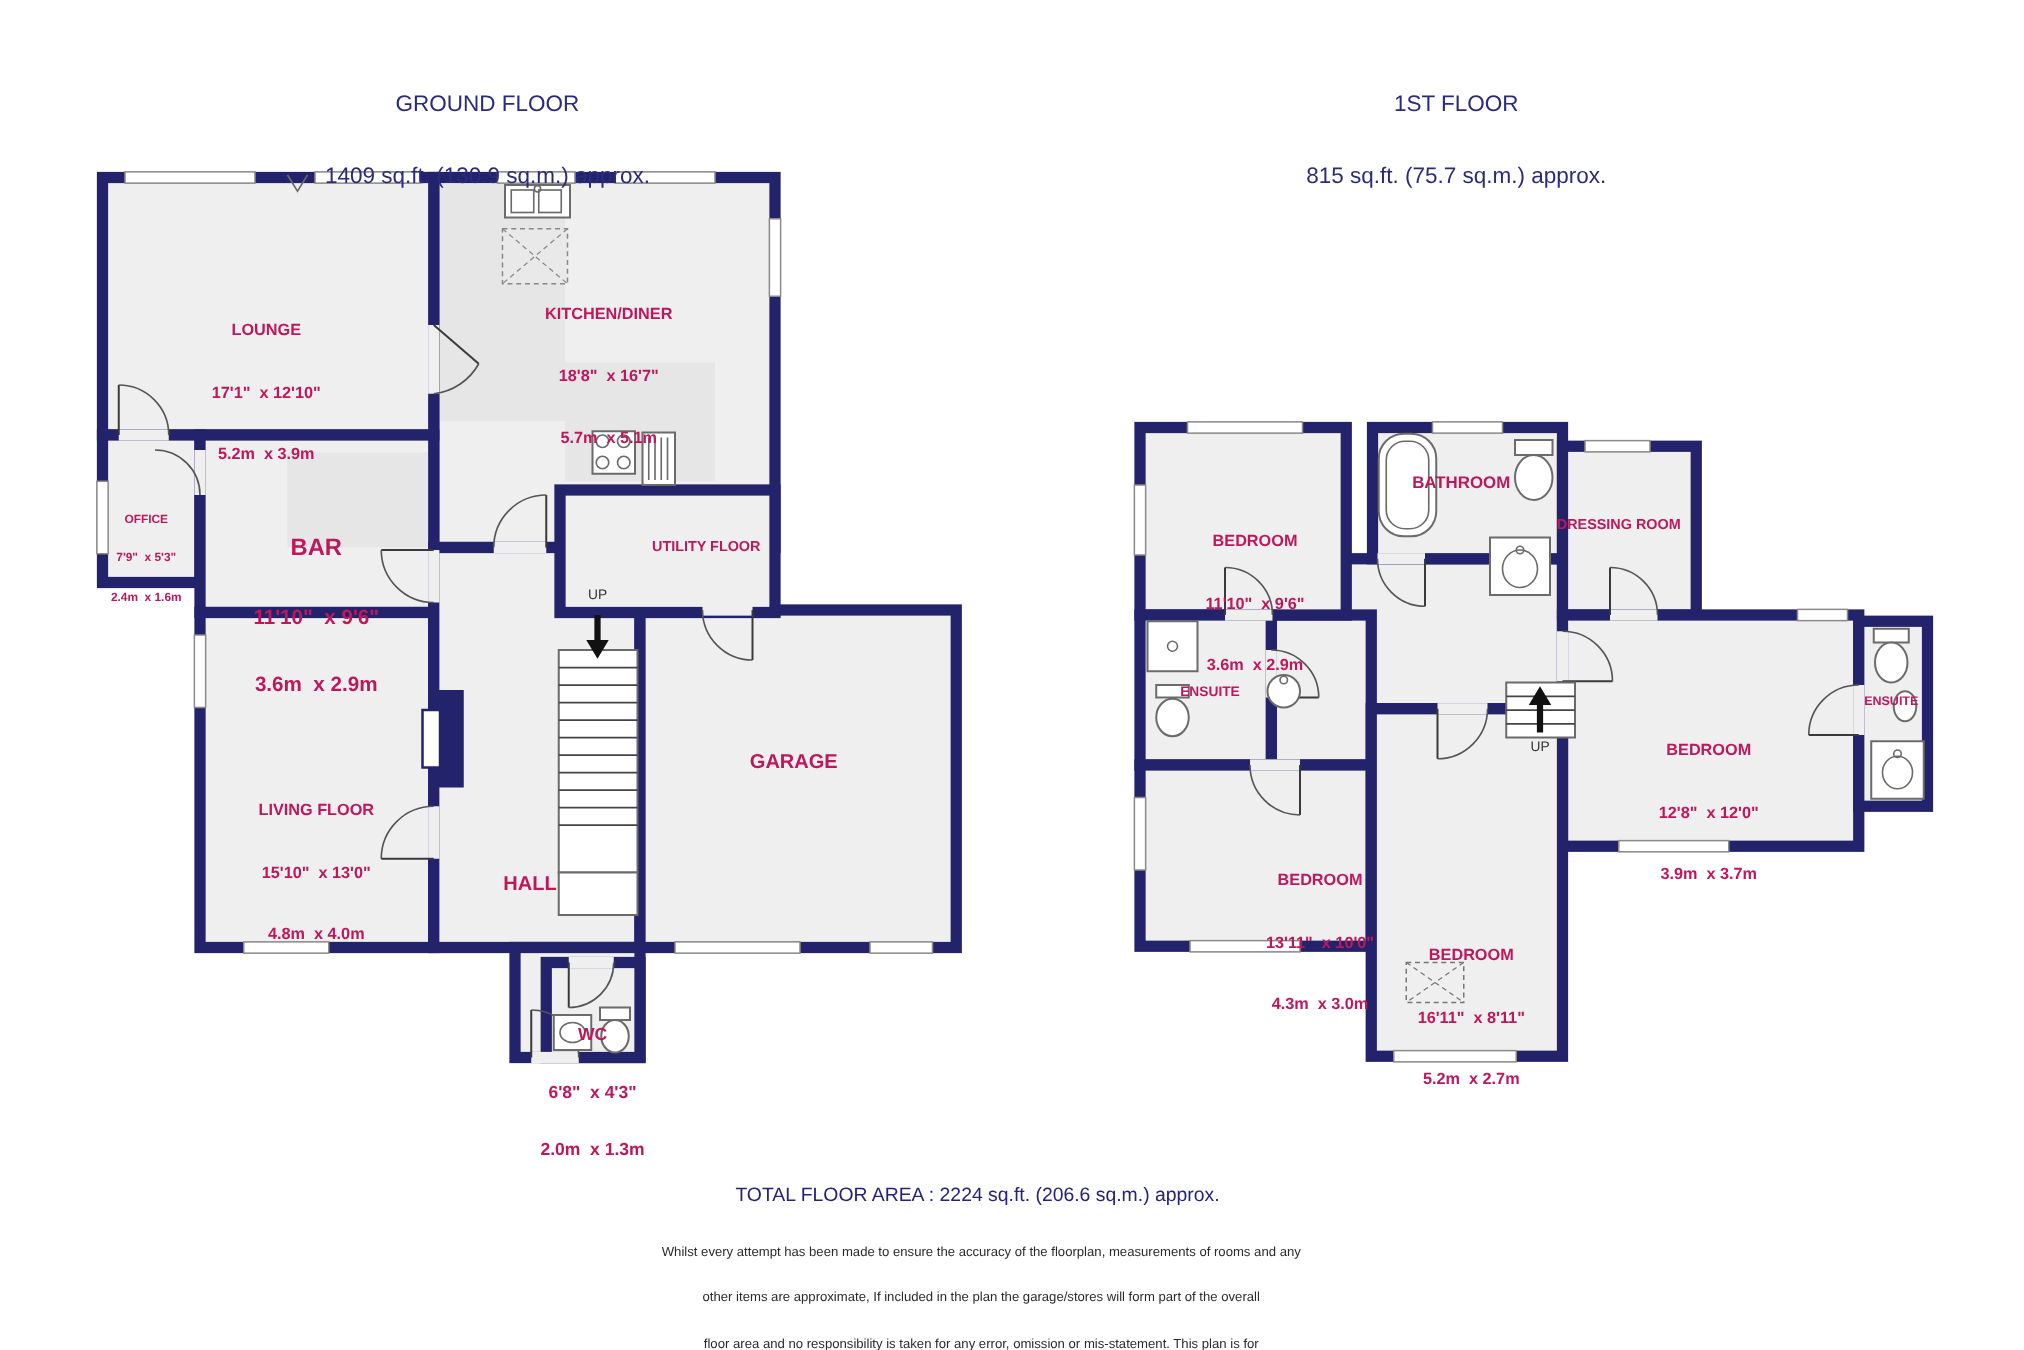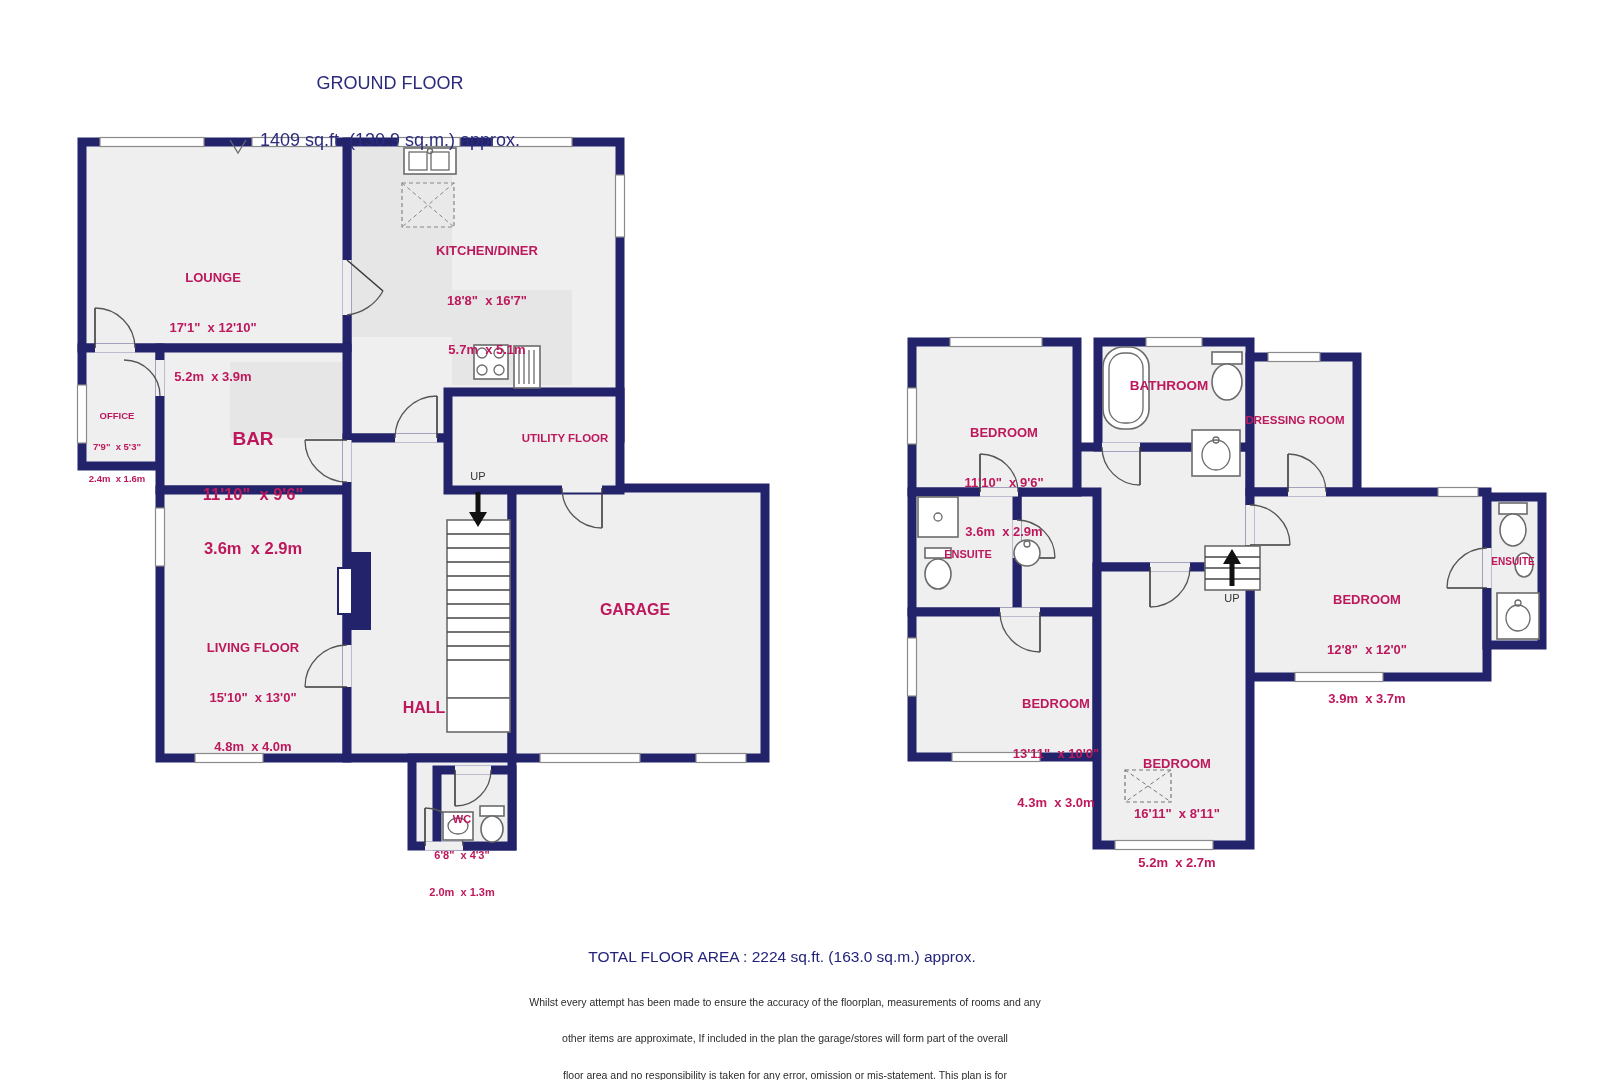--- a/index.html
+++ b/index.html
@@ -277,22 +277,26 @@
       <line x1="1125" y1="770" x2="1171" y2="802" stroke="#777" stroke-width="1" stroke-dasharray="4 3"></line>
       <line x1="1171" y1="770" x2="1125" y2="802" stroke="#777" stroke-width="1" stroke-dasharray="4 3"></line>
     </g>
   </g>
 </svg>
 
 <div class="title" style="left:390px;top:36px">
   <div>GROUND FLOOR</div>
   <div>1409 sq.ft. (130.9 sq.m.) approx.</div>
 </div>
-
-<div class="lbl" style="left:213px;top:236px">
+<div class="title" style="left:1165px;top:36px">
+  <div>1ST FLOOR</div>
+  <div>815 sq.ft. (75.7 sq.m.) approx.</div>
+</div>
+
+<div class="lbl" style="left:213px;top:222px">
   <div class="rn">LOUNGE</div>
   <div class="rd">17'1"  x 12'10"</div>
   <div class="rd">5.2m  x 3.9m</div>
 </div>
 <div class="lbl" style="left:487px;top:209px">
   <div class="rn">KITCHEN/DINER</div>
   <div class="rd">18'8"  x 16'7"</div>
   <div class="rd">5.7m  x 5.1m</div>
 </div>
 <div class="lbl" style="left:117px;top:390px;font-size:9.5px">
@@ -307,21 +311,21 @@
 </div>
 <div class="lbl" style="left:565px;top:432px;font-size:11.5px">UTILITY FLOOR</div>
 <div class="lbl" style="left:253px;top:606px">
   <div class="rn">LIVING FLOOR</div>
   <div class="rd">15'10"  x 13'0"</div>
   <div class="rd">4.8m  x 4.0m</div>
 </div>
 <div class="lbl" style="left:424px;top:699px">HALL</div>
 <div class="lbl" style="left:635px;top:601px;font-size:16px">GARAGE</div>
 <div class="lbl" style="left:478px;top:470px;font-size:11px;font-weight:normal;color:#333">UP</div>
-<div class="lbl" style="left:462px;top:789px;font-size:11px">
+<div class="lbl" style="left:474px;top:789px;font-size:14px">
   <div>WC</div>
   <div>6'8"  x 4'3"</div>
   <div>2.0m  x 1.3m</div>
 </div>
 
 <div class="lbl" style="left:1004px;top:391px">
   <div class="rn">BEDROOM</div>
   <div class="rd">11'10"  x 9'6"</div>
   <div class="rd">3.6m  x 2.9m</div>
 </div>
@@ -339,21 +343,21 @@
   <div class="rd">13'11"  x 10'0"</div>
   <div class="rd">4.3m  x 3.0m</div>
 </div>
 <div class="lbl" style="left:1177px;top:722px">
   <div class="rn">BEDROOM</div>
   <div class="rd">16'11"  x 8'11"</div>
   <div class="rd">5.2m  x 2.7m</div>
 </div>
 <div class="lbl" style="left:1232px;top:592px;font-size:11px;font-weight:normal;color:#333">UP</div>
 
-<div class="total" style="left:782px;top:948px">TOTAL FLOOR AREA : 2224 sq.ft. (163.0 sq.m.) approx.</div>
+<div class="total" style="left:782px;top:948px">TOTAL FLOOR AREA : 2224 sq.ft. (206.6 sq.m.) approx.</div>
 <div class="disc" style="left:785px;top:971px">
   <div>Whilst every attempt has been made to ensure the accuracy of the floorplan, measurements of rooms and any</div>
   <div>other items are approximate, If included in the plan the garage/stores will form part of the overall</div>
   <div>floor area and no responsibility is taken for any error, omission or mis-statement. This plan is for</div>
   
   
   
 </div>
 
 </div>

